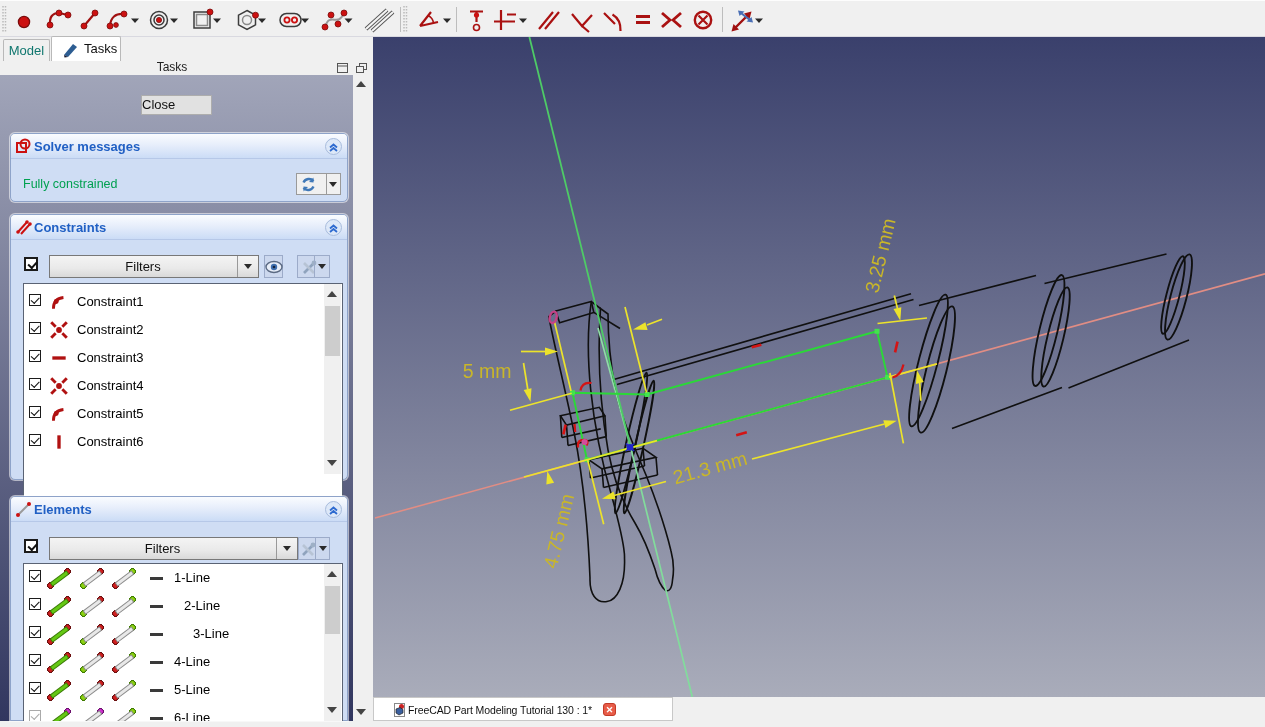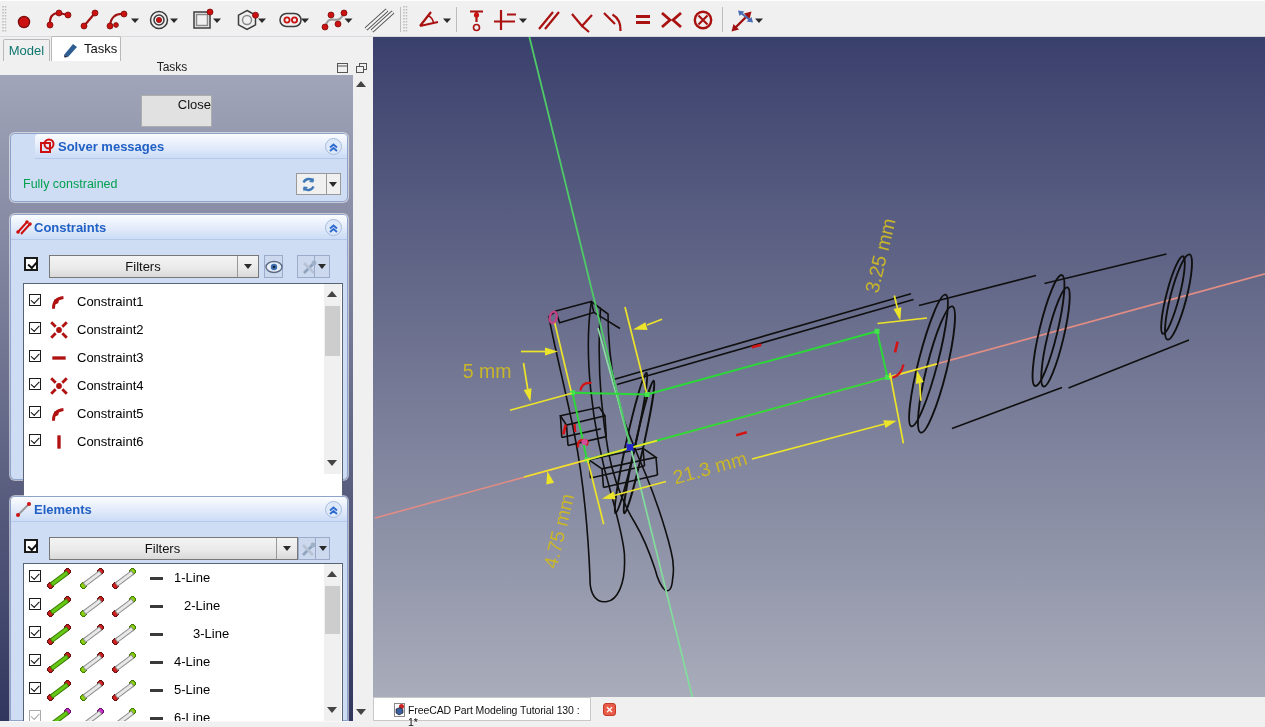--- a/index.html
+++ b/index.html
@@ -39,22 +39,22 @@
   border-left:2px solid #111; border-bottom:2px solid #111; transform:rotate(-47deg); }
 .toolbtn { position:absolute; border:1px solid #9cabc9; background:#ccd8ee; }
 .wlist { position:absolute; background:#ffffff; border:1px solid #5a6374; overflow:hidden; }
 .row { position:absolute; left:0; width:100%; height:28px; }
 .rowtxt { position:absolute; font-size:13px; color:#000; top:6px; }
 .sb { position:absolute; background:#f0f0f0; }
 .sb .thumb { position:absolute; left:1px; width:15px; background:#cdcdcd; }
 .sbarr { position:absolute; width:0; height:0; }
 .up { border-left:5px solid transparent; border-right:5px solid transparent; border-bottom:6px solid #444; }
 .dn { border-left:5px solid transparent; border-right:5px solid transparent; border-top:6px solid #444; }
-#closebtn { left:141px; top:95px; width:71px; height:32px; background:#e1e1e1;
-  border:1px solid #adadad; font-size:13px; color:#111; text-align:right; line-height:18px; }
+#closebtn { left:141px; top:95px; width:71px; height:20px; background:#e1e1e1;
+  border:1px solid #adadad; font-size:13px; color:#111; text-align:left; line-height:18px; }
 .cbs { position:absolute; left:5px; top:6px; width:12px; height:12px; background:#fff; border:1.6px solid #1b1b1b; }
 .cbs::after { content:''; position:absolute; left:1px; top:1.5px; width:7px; height:3.5px;
   border-left:1.8px solid #111; border-bottom:1.8px solid #111; transform:rotate(-47deg); }
 .cbs.gray { border-color:#aaa; } .cbs.gray::after { border-color:#aaa; }
 .cic { position:absolute; left:25px; top:4px; width:20px; height:20px; }
 .rowtxt { left:53px; }
 .li { position:absolute; top:3px; width:27px; height:23px; }
 .li::before { content:''; position:absolute; left:4px; top:10px; width:19px; height:3px; transform:rotate(-37deg); }
 .l1::before, .l1m::before { background:#64c814; box-shadow:0 0 0 1px #3c7a08; }
 .l2::before, .l3::before, .l2m::before, .l3m::before { background:#e8e8e8; box-shadow:0 0 0 1px #8a8a8a; }
@@ -73,21 +73,21 @@
   radial-gradient(circle at 4.5px 18.5px, #cf1f1f 0 2.2px, #6b0f0f 2.3px 3.4px, transparent 3.5px),
   radial-gradient(circle at 21.5px 4.5px, #cf2fcf 0 2.2px, #6b106b 2.3px 3.4px, transparent 3.5px); }
 .l2m { background:
   radial-gradient(circle at 4.5px 18.5px, #cf2fcf 0 2.2px, #6b106b 2.3px 3.4px, transparent 3.5px),
   radial-gradient(circle at 21.5px 4.5px, #cf2fcf 0 2.2px, #6b106b 2.3px 3.4px, transparent 3.5px); }
 .l3m { background:
   radial-gradient(circle at 4.5px 18.5px, #cf2fcf 0 2.2px, #6b106b 2.3px 3.4px, transparent 3.5px),
   radial-gradient(circle at 21.5px 4.5px, #8bd112 0 2.2px, #3f7c00 2.3px 3.4px, transparent 3.5px); }
 .dash { position:absolute; left:126px; top:13px; width:13px; height:3px; background:#3a3a3a; }
 #btabbar { left:373px; top:697px; width:892px; height:30px; background:#f0f0f0; }
-#btab { position:absolute; left:0px; top:0px; width:218px; height:24px; background:#ffffff;
+#btab { position:absolute; left:0px; top:0px; width:300px; height:24px; background:#ffffff;
   border:1px solid #c8c8c8; font-size:10.5px; color:#111; letter-spacing:-0.1px; }
 </style>
 </head>
 <body>
 <div id="toolbar" class="abs">
 <svg width="1265" height="36" viewBox="0 0 1265 36">
 <g fill="none" stroke="#bdbdbd" stroke-width="1">
   <line x1="400.5" y1="6" x2="400.5" y2="31"></line>
         <line x1="456.5" y1="6" x2="456.5" y2="31"></line>
         <line x1="722.5" y1="6" x2="722.5" y2="31"></line>
@@ -200,21 +200,21 @@
       <rect x="0.5" y="3.5" width="7" height="6" fill="#f0f0f0" stroke="#555"></rect>
     </svg>
 </div>
 <div id="panelbg" class="abs"></div>
 <div id="pscroll" class="abs">
   <div class="sbarr up" style="left:3px;top:6px"></div>
   <div class="sbarr dn" style="left:3px;top:634px"></div>
 </div>
 <div id="closebtn" class="abs">Close</div>
 
-<div class="box" style="top:133px; height:69px;padding-left:24px;">
+<div class="box" style="top:133px; height:69px;">
   <div class="boxhdr">
     <svg style="position:absolute;left:4px;top:4px" width="17" height="17" viewBox="0 0 17 17">
         <rect x="2" y="5" width="9" height="9" fill="none" stroke="#cc1111" stroke-width="2"></rect>
         <circle cx="10" cy="6" r="4.5" fill="none" stroke="#cc1111" stroke-width="2"></circle>
       </svg>
     <span class="boxtitle">Solver messages</span>
     <span class="chev"><svg width="15" height="15" viewBox="0 0 15 15">
           <path d="M4,8.5 L7.5,5.5 L11,8.5 M4,12 L7.5,9 L11,12" fill="none" stroke="#2e6bd0" stroke-width="1.8"></path>
         </svg></span>
   </div>

